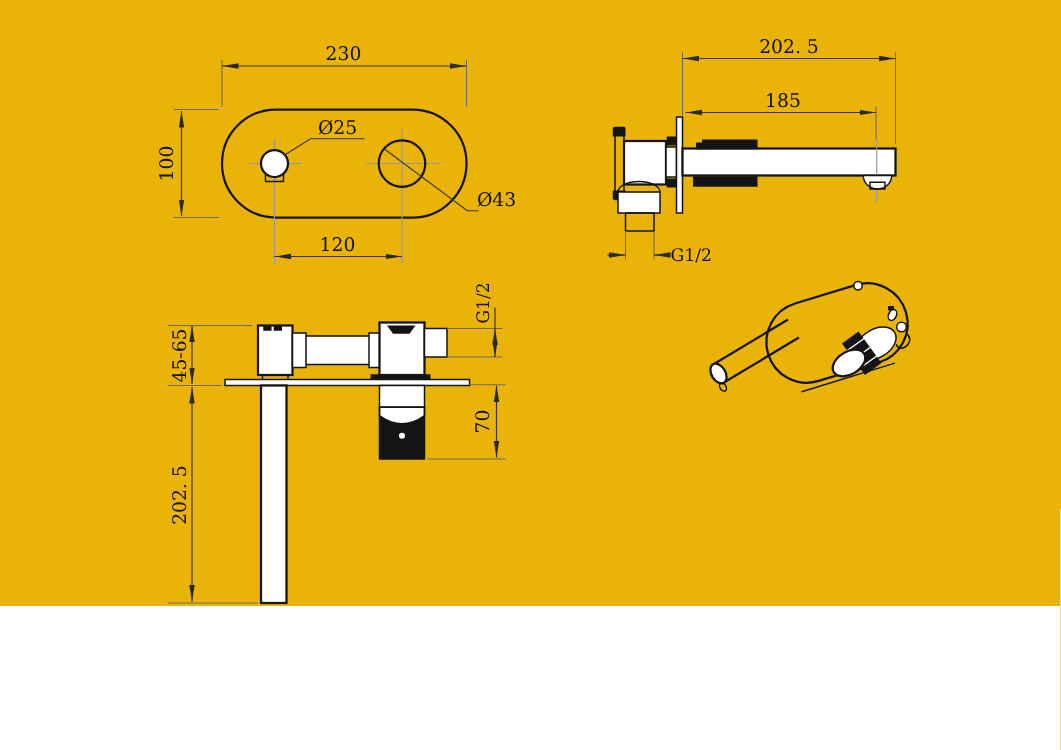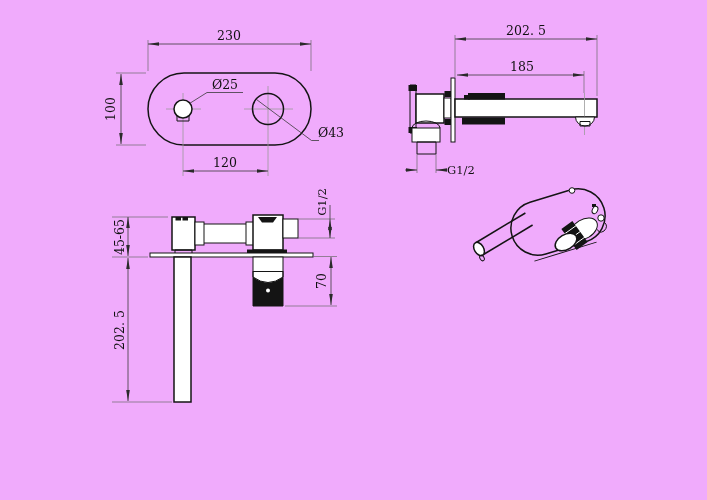--- a/index.html
+++ b/index.html
@@ -1,16 +1,16 @@
 <!DOCTYPE html>
 <html><head>
 <meta charset="utf-8">
 <style>
   html,body{margin:0;padding:0;background:#ffffff;}
-  #canvas{position:relative;width:707px;height:500px;background:#f0abfc;overflow:hidden;}
+  #canvas{position:relative;width:707px;height:404px;background:#eab308;overflow:hidden;}
   svg{position:absolute;left:0;top:0;}
   text{font-family:"DejaVu Serif","Liberation Serif",serif;font-size:12.5px;fill:#111;}
   text.sm{font-size:11.5px;}
   .ol{fill:none;stroke:#141414;stroke-width:1.5;stroke-linejoin:round;}
   .ol2{fill:none;stroke:#141414;stroke-width:1;stroke-linejoin:round;}
   .olw{fill:#ffffff;stroke:#141414;stroke-width:1.5;}
   .olw2{fill:#ffffff;stroke:#141414;stroke-width:1;}
   .dim{fill:none;stroke:#3a3a3a;stroke-width:0.8;}
   .ext{fill:none;stroke:#6a6a6a;stroke-width:0.7;}
   .cl{fill:none;stroke:#9a9a9a;stroke-width:0.8;}

